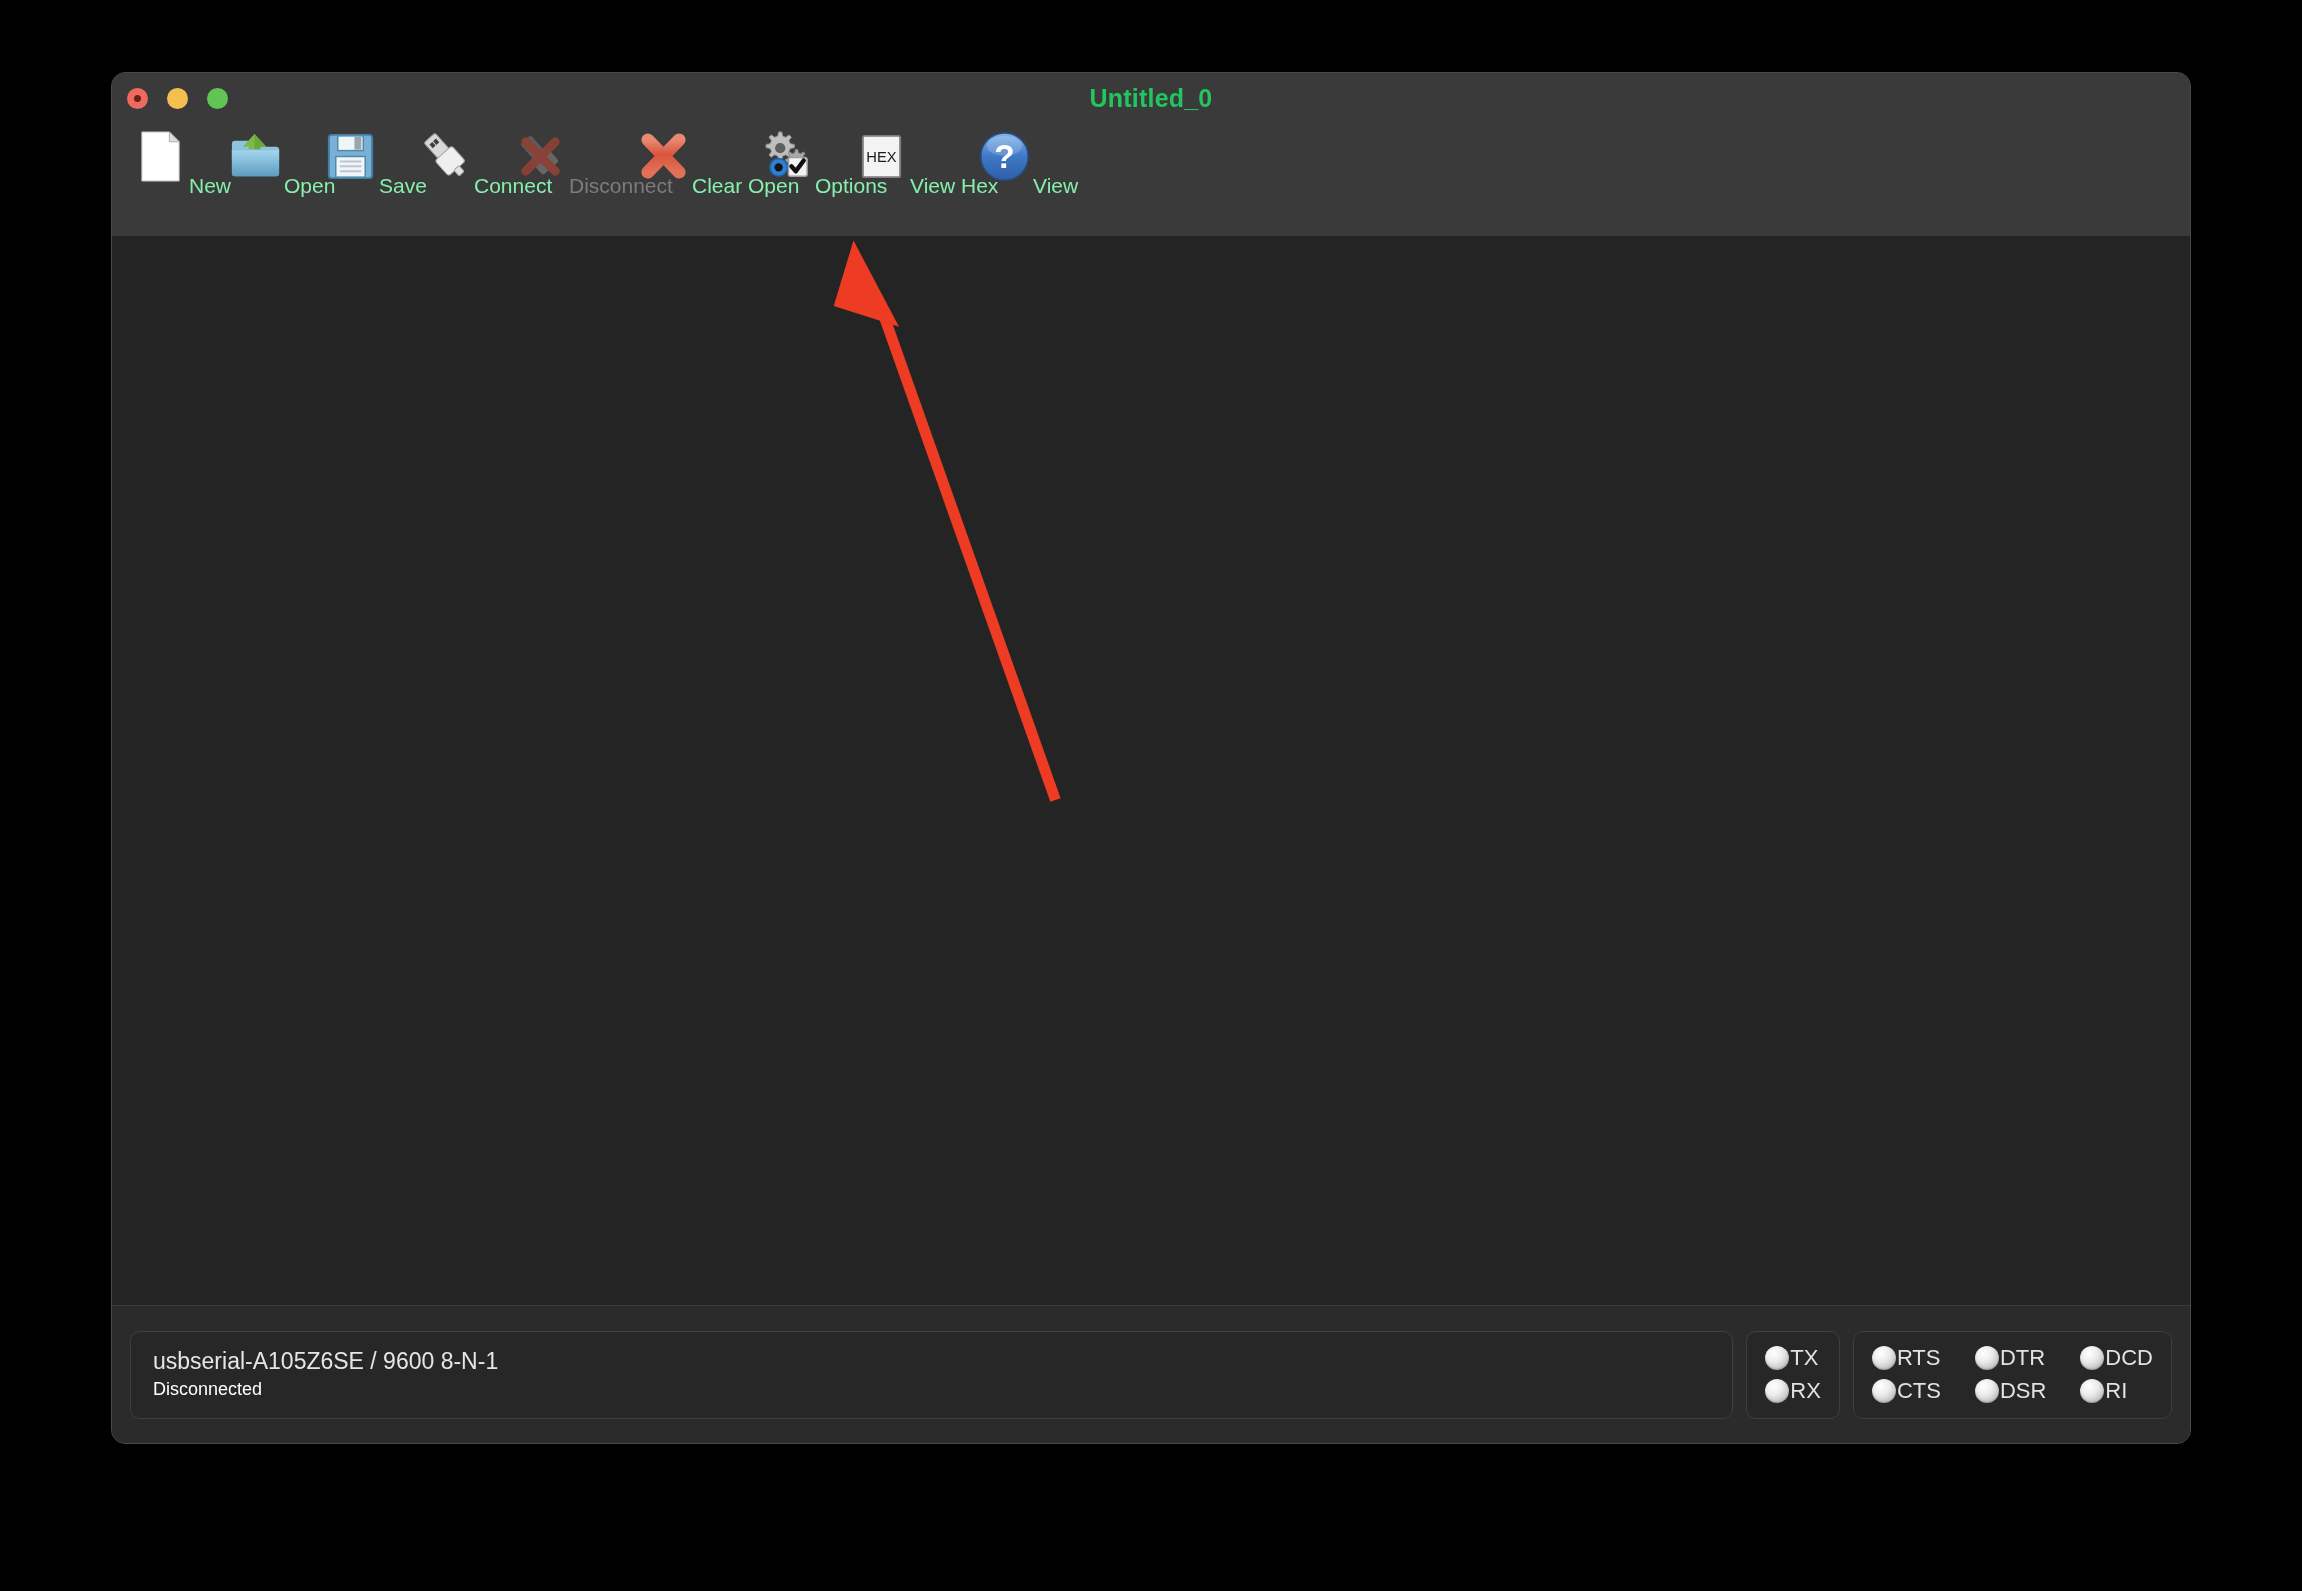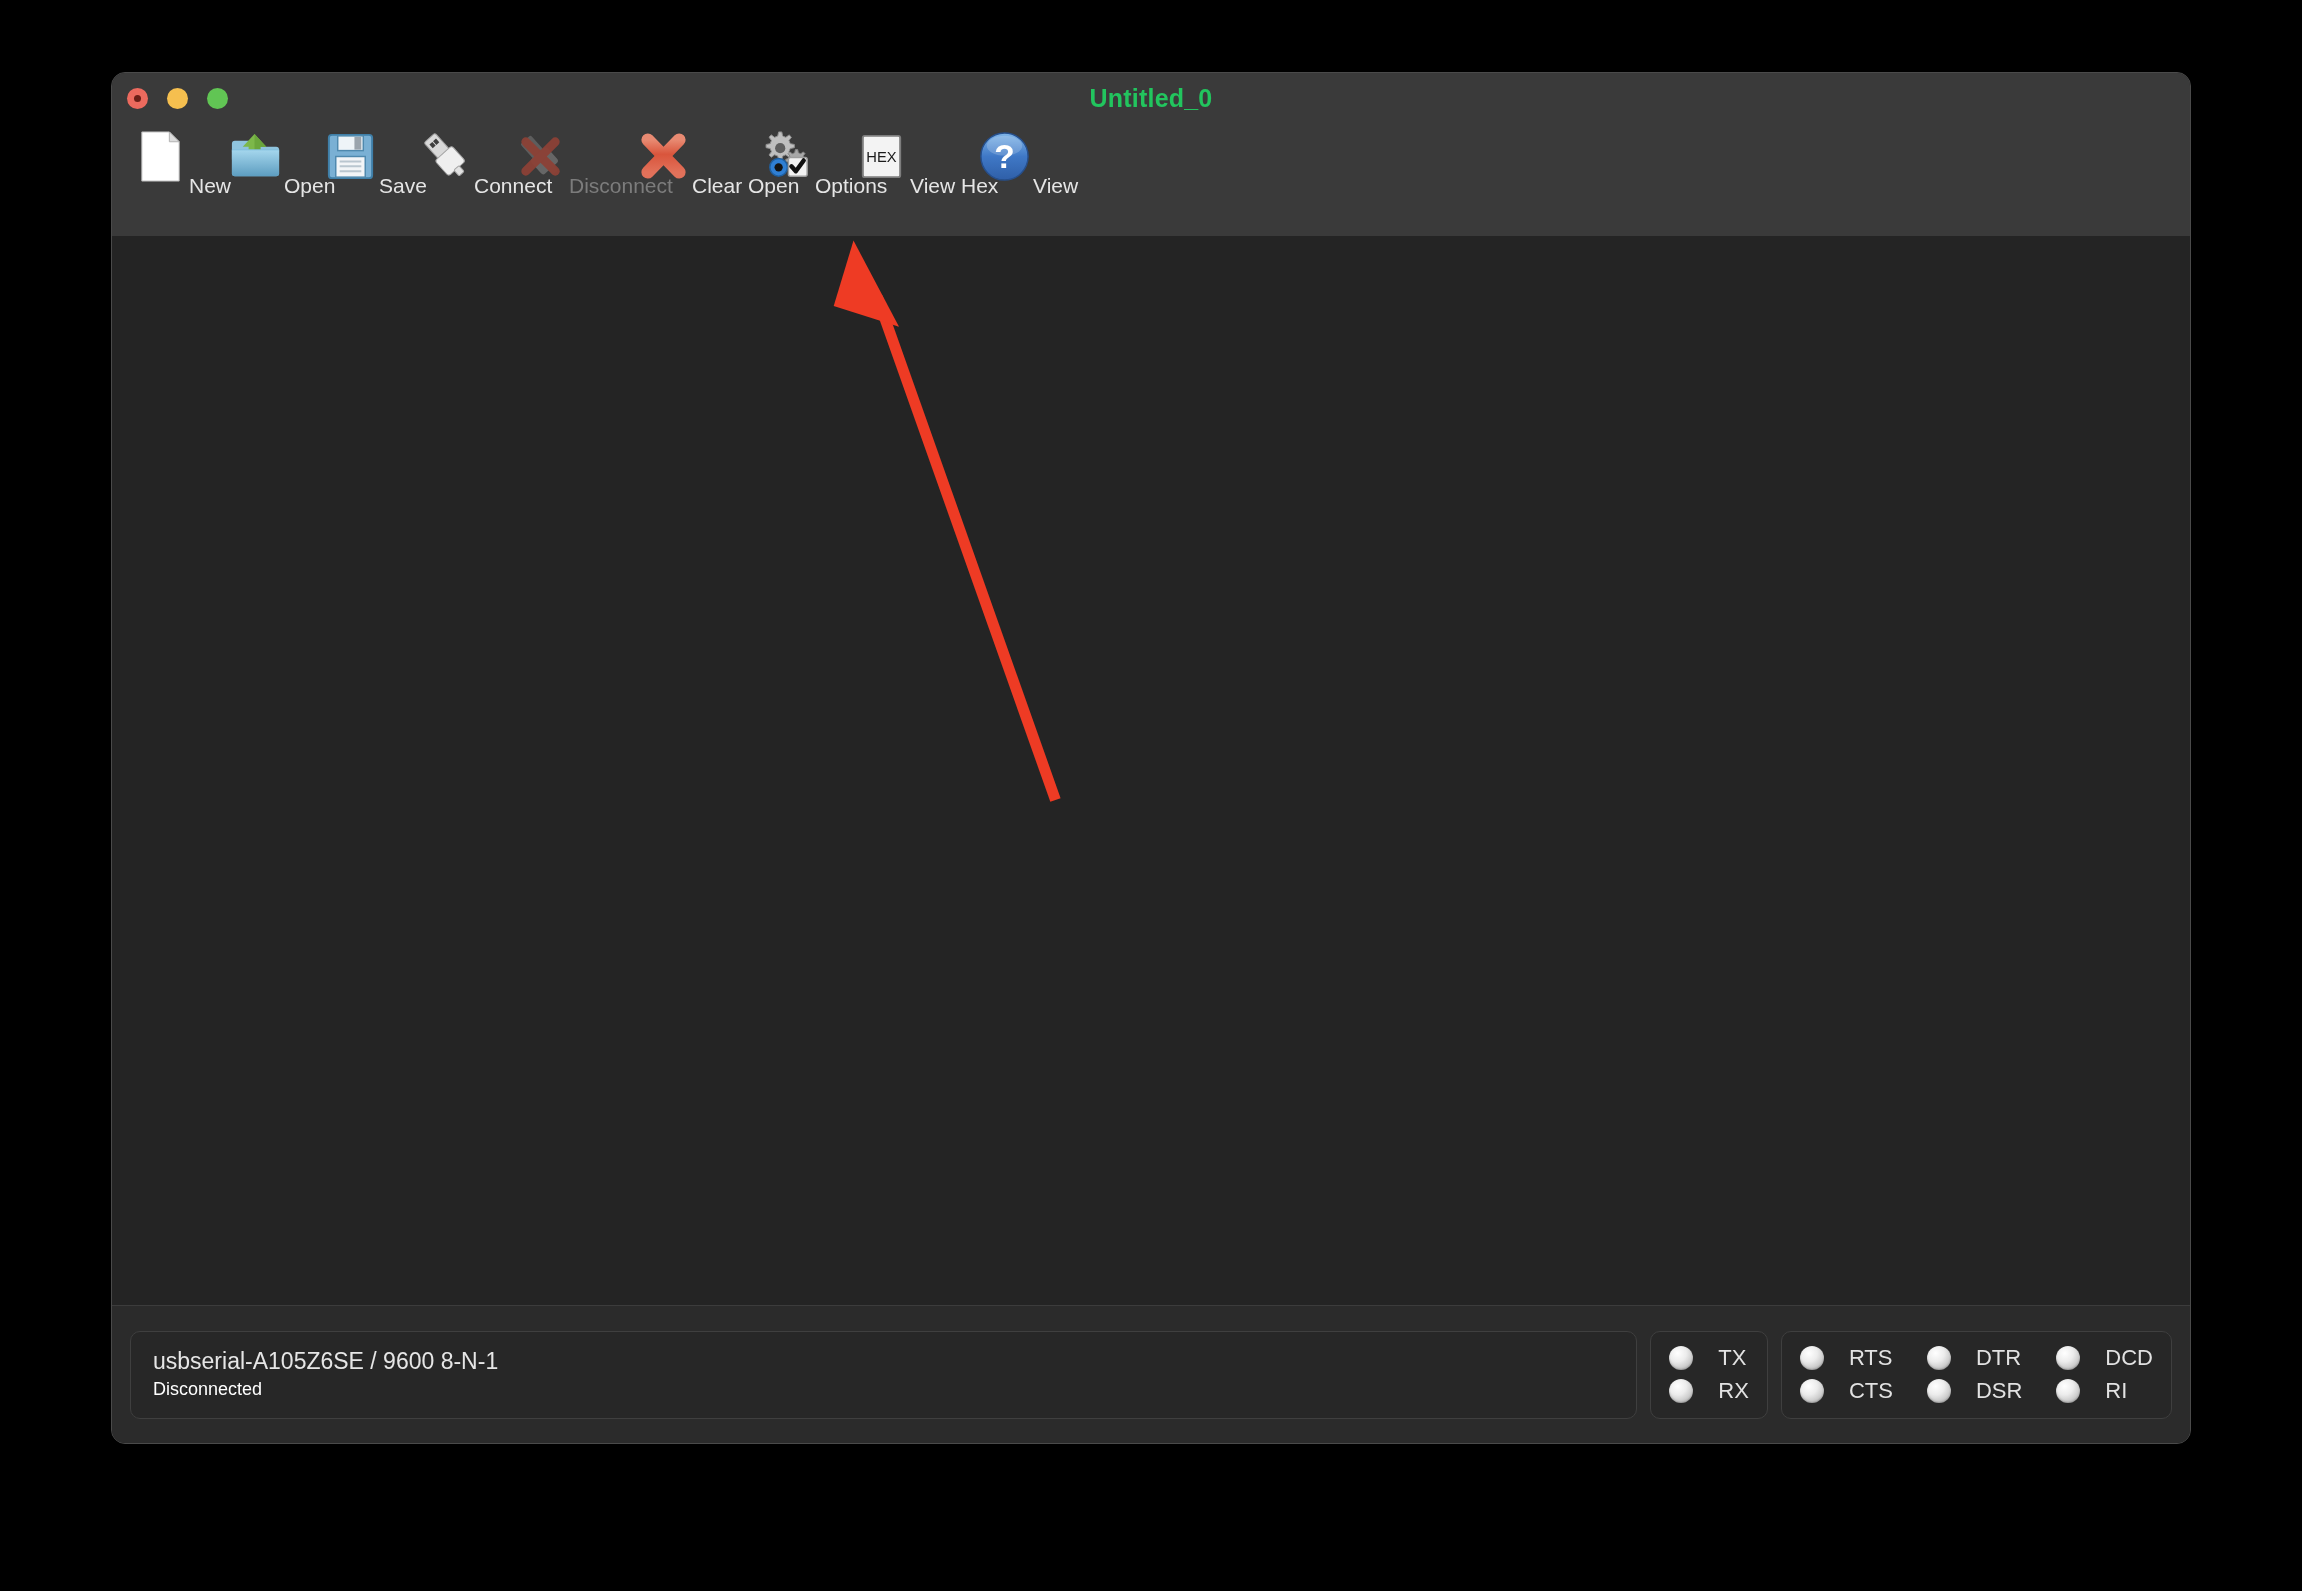--- a/index.html
+++ b/index.html
@@ -101,21 +101,21 @@
   .tb-item .tb-icon {
     height: 63px;
     width: 63px;
     display: flex;
     align-items: center;
     justify-content: center;
     margin-bottom: 8px;
   }
   .tb-item .tb-label {
     font-size: 21px;
-    color: #e5e5e5;
+    color: #86efac;
     white-space: nowrap;
     line-height: 1;
   }
   .tb-item.disabled .tb-label { color: #7c7c7c; margin-top: 40px; }
   .tb-item.wide { width: 119px; }
 
   
   .content {
     position: absolute;
     left: 0;
@@ -177,21 +177,21 @@
     display: grid;
     grid-auto-flow: column;
     grid-template-rows: repeat(2, 1fr);
     column-gap: 34px;
     row-gap: 7px;
     align-items: center;
   }
   .led-cell {
     display: flex;
     align-items: center;
-    gap: 25px;
+    gap: 1px;
   }
   .led {
     width: 24px;
     height: 24px;
     border-radius: 50%;
     background: radial-gradient(circle at 36% 30%, #ffffff 0%, #ececec 38%, #c5c5c5 72%, #a8a8a8 100%);
     box-shadow: inset 0 -1px 2px rgba(0,0,0,0.25);
     flex: 0 0 auto;
   }
   .led-label {

